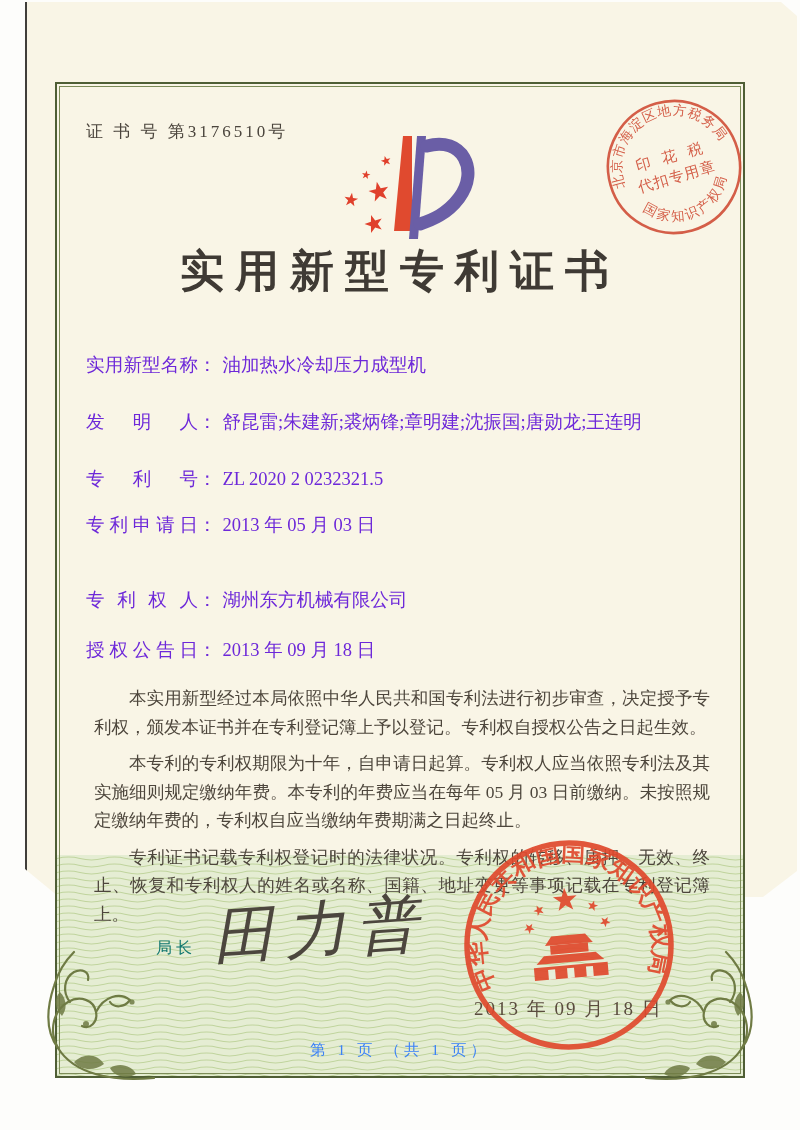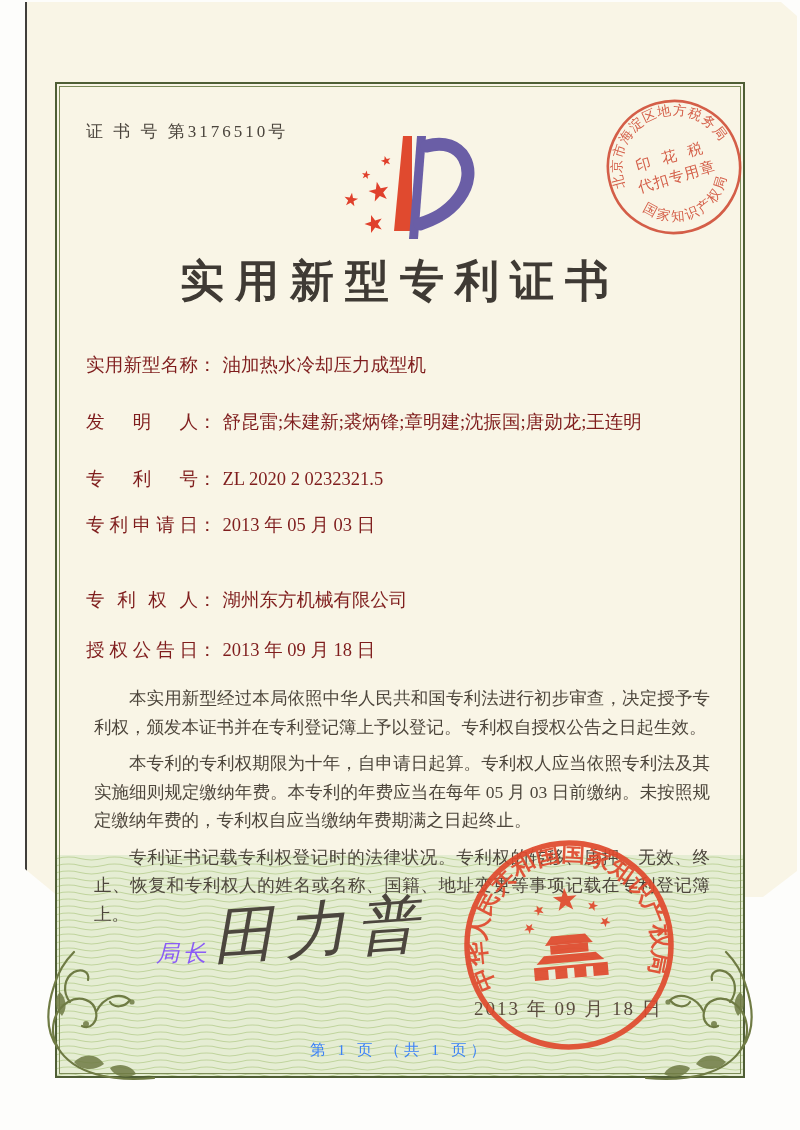--- a/index.html
+++ b/index.html
@@ -8,29 +8,29 @@
   .paper{position:absolute;left:25px;top:2px;right:3px;bottom:4px;background:#f9f5e6;
     border-left:2px solid #403e3a;
     clip-path:polygon(0 0,calc(100% - 16px) 0,100% 14px,100% calc(100% - 26px),calc(100% - 34px) 100%,34px 100%,0 calc(100% - 28px));}
   .frame{position:absolute;left:55px;top:82px;width:690px;height:996px;border:2px solid #4f5e35;box-sizing:border-box;}
   .frame::before{content:"";position:absolute;inset:2px;border:1px solid #7d8c58;}
   .band{position:absolute;left:57px;top:855px;width:686px;height:221px;}
   .cert-no{position:absolute;left:86px;top:120px;font-size:17px;letter-spacing:3px;color:#4b453d;}
   .logo{position:absolute;left:328px;top:136px;width:150px;height:112px;}
   .stamp{position:absolute;left:592px;top:85px;width:164px;height:164px;}
   .title{position:absolute;left:0;top:242px;width:800px;text-align:center;font-size:44px;font-weight:700;
-    letter-spacing:11px;color:#3f3a34;margin-top:10px;}
+    letter-spacing:11px;color:#3f3a34;}
   .fields{position:absolute;left:86px;top:340px;width:640px;}
-  .frow{position:absolute;left:0;font-size:18.5px;color:#7f1d1d;white-space:nowrap;}
+  .frow{position:absolute;left:0;font-size:18.5px;color:#6d28d9;white-space:nowrap;}
   .flabel{display:inline-block;width:112px;text-align:justify;text-align-last:justify;vertical-align:top;}
   .fcolon{display:inline-block;margin-right:6px;}
   .paras{position:absolute;left:86px;top:676px;width:632px;font-size:17.5px;line-height:1.63;
     color:#4d463c;text-align:justify;}
   .paras p{margin:8px;text-indent:2em;}
-  .sig-role{position:absolute;left:156px;top:938px;font-size:23px;letter-spacing:4px;color:#8b5cf6;font-style:italic;}
+  .sig-role{position:absolute;left:156px;top:938px;font-size:16px;letter-spacing:4px;color:#0f766e;}
   .sig-name{position:absolute;left:212px;top:888px;font-size:62px;letter-spacing:10px;color:#4c463e;
     transform:rotate(-4deg);font-style:italic;}
   .seal{position:absolute;left:458px;top:834px;width:222px;height:222px;}
   .seal-date{position:absolute;left:474px;top:996px;font-size:19px;letter-spacing:2px;color:#5a4c3e;}
   .footer{position:absolute;left:0;top:1040px;width:800px;text-align:center;font-size:15.5px;
     letter-spacing:4px;color:#3b82f6;}
   .flourish{position:absolute;width:118px;height:136px;}
   .flourish.bl{left:40px;top:950px;}
   .flourish.br{left:642px;top:950px;transform:scaleX(-1);}
   svg{display:block;}

